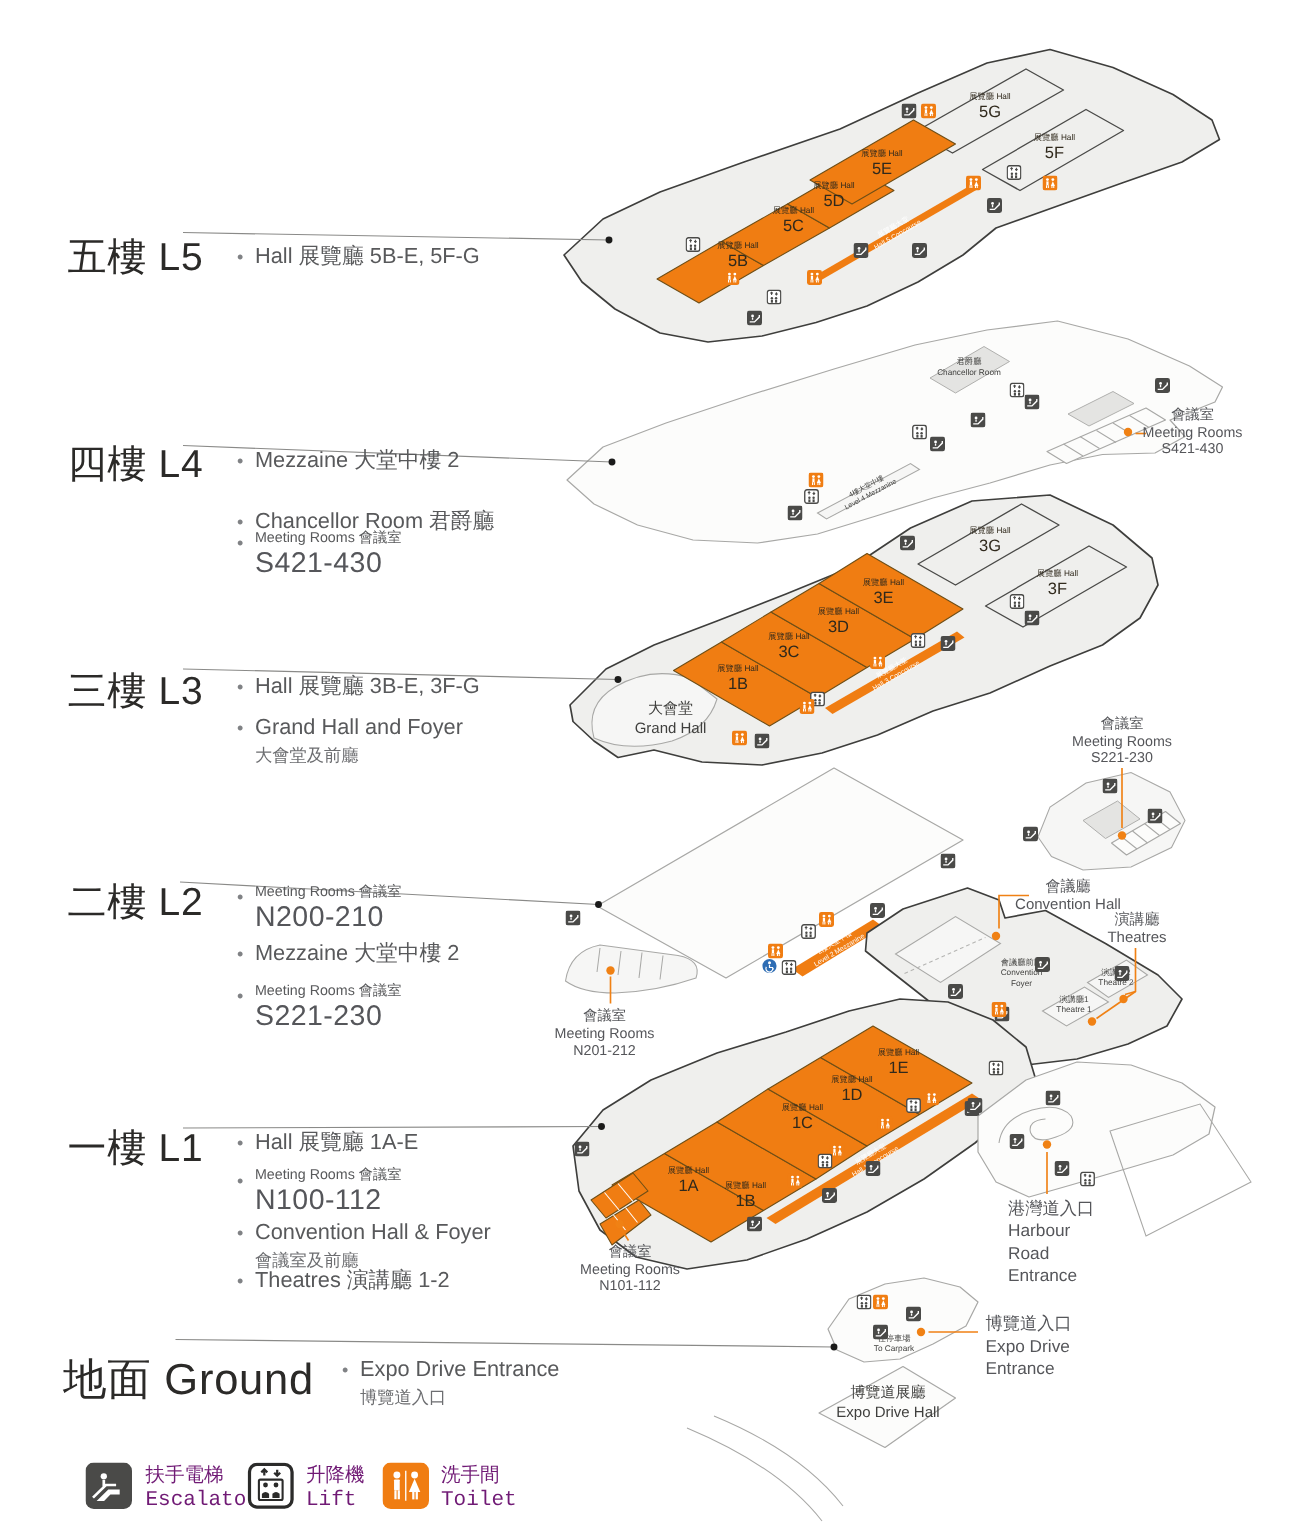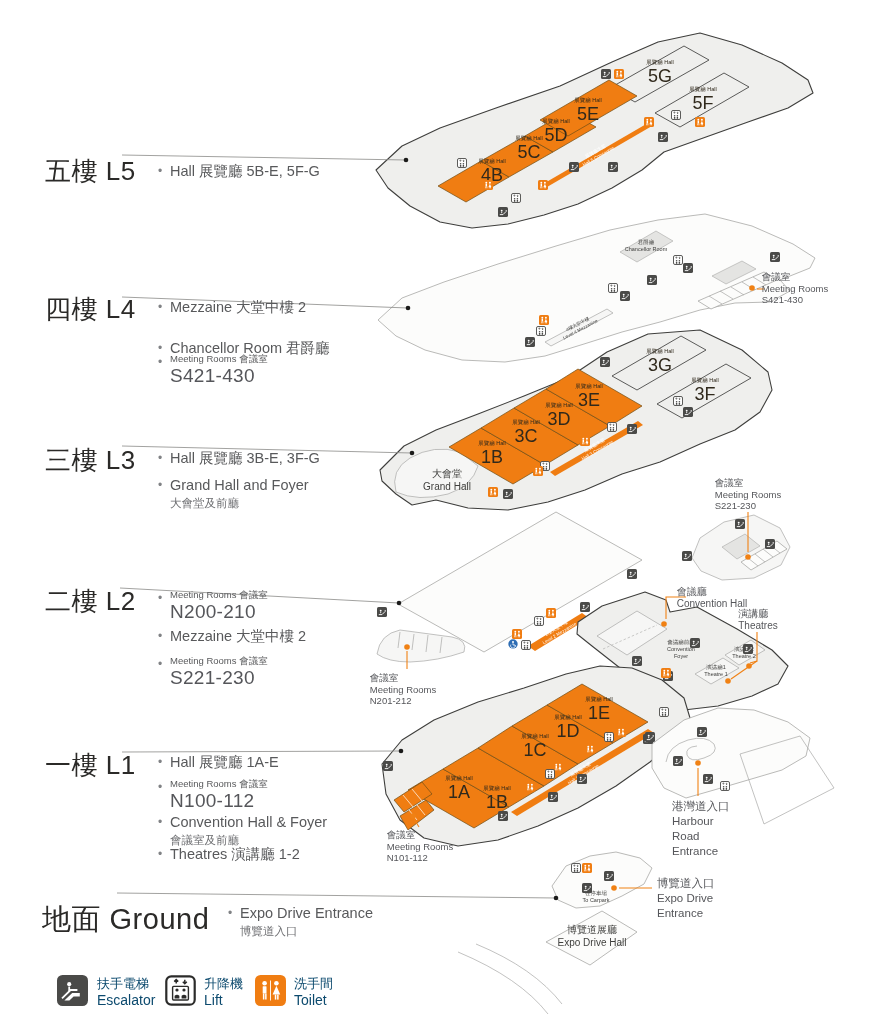--- a/index.html
+++ b/index.html
@@ -26,37 +26,37 @@
   .floor-title.xl{font-size:29px;}
   .bullet{position:absolute;padding-left:12px;color:#58595B;white-space:nowrap;}
   .bullet::before{content:"\2022";position:absolute;left:0;top:1px;font-size:12px;color:#808285;}
   .b-main{font-size:14.5px;line-height:1.2;}
   .b-sub{font-size:11.5px;color:#6D6E71;margin-top:2px;}
   .b-small{font-size:9.5px;line-height:1.1;}
   .b-big{font-size:19px;color:#55565A;margin-top:1px;letter-spacing:.3px;}
   
   .hall-label{position:absolute;text-align:center;color:#30291C;line-height:1;transform:translate(-50%,-50%);white-space:nowrap;}
   .hall-tag{font-size:5.5px;display:block;}
-  .hall-id{font-size:18px;display:block;margin-top:1px;}
+  .hall-id{font-size:11px;display:block;margin-top:1px;}
   .area-label{position:absolute;text-align:center;color:#3F3F3D;white-space:nowrap;line-height:1.25;}
   .al-md{font-size:10px;}
   .al-xs{font-size:5.5px;line-height:1.3;}
   .al-strip{font-size:4.6px;line-height:1.25;}
   .al-white{color:#fff;}
-  .callout{position:absolute;color:#55565A;text-align:left;transform:translateX(-50%);line-height:1.22;white-space:nowrap;}
+  .callout{position:absolute;color:#55565A;text-align:center;transform:translateX(-50%);line-height:1.22;white-space:nowrap;}
   .c-sm{font-size:9.5px;}
   .c-sm2{font-size:10px;}
   .c-md{font-size:11.5px;line-height:1.3;}
   .c-left{text-align:left;transform:none;}
   
   .mi{position:absolute;width:10px;height:10px;line-height:0;}
   .mi svg{width:100%;height:100%;display:block;}
   .legend-icon{position:absolute;width:31px;height:31px;line-height:0;}
   .legend-icon svg{width:100%;height:100%;display:block;}
-  .legend-label{position:absolute;color:#0c4a6e;line-height:1.2;white-space:nowrap;}
+  .legend-label{position:absolute;color:#701a75;line-height:1.2;white-space:nowrap;font-family:Liberation Mono, monospace;}
   .legend-zh{font-size:13px;}
   .legend-en{font-size:14px;}
 </style>
 </head>
 <body>
 
 <div id="stage">
   <svg id="plates" width="873" height="1024" viewBox="0 0 873 1024">
 
     <g>
@@ -226,21 +226,21 @@
     <div class="bullet" style="left: 158px; top: 846px;">
       <div class="b-main">Theatres 演講廳 1-2</div>
     </div>
     <div class="floor-title xl" style="left: 42px; top: 900px;"><span>地面</span> <span>Ground</span></div>
     <div class="bullet" style="left: 228px; top: 905px;">
       <div class="b-main">Expo Drive Entrance</div>
       <div class="b-sub">博覽道入口</div>
     </div>
     <div class="hall-label" style="left: 492px; top: 171px;">
       <div class="hall-tag">展覽廳 Hall</div>
-      <div class="hall-id">4B</div>
+      <div class="hall-id">5B</div>
     </div>
     <div class="hall-label" style="left: 529px; top: 148px;">
       <div class="hall-tag">展覽廳 Hall</div>
       <div class="hall-id">5C</div>
     </div>
     <div class="hall-label" style="left: 556px; top: 131px;">
       <div class="hall-tag">展覽廳 Hall</div>
       <div class="hall-id">5D</div>
     </div>
     <div class="hall-label" style="left: 588px; top: 110px;">

